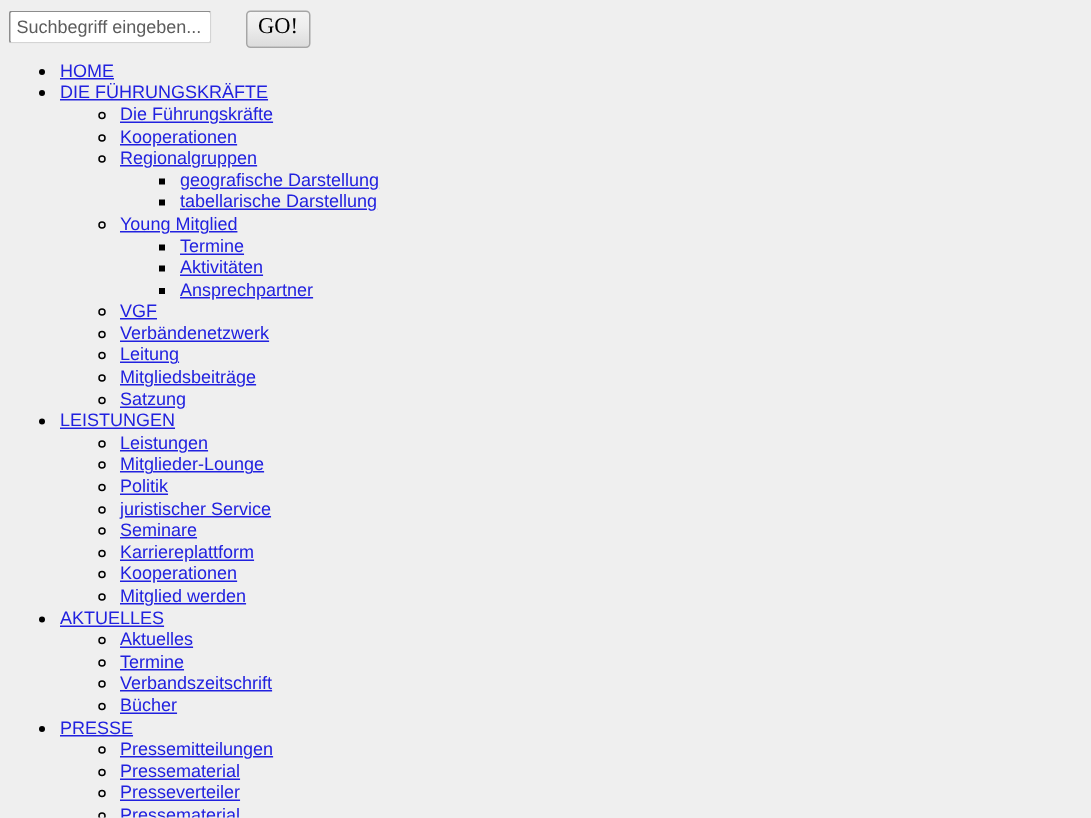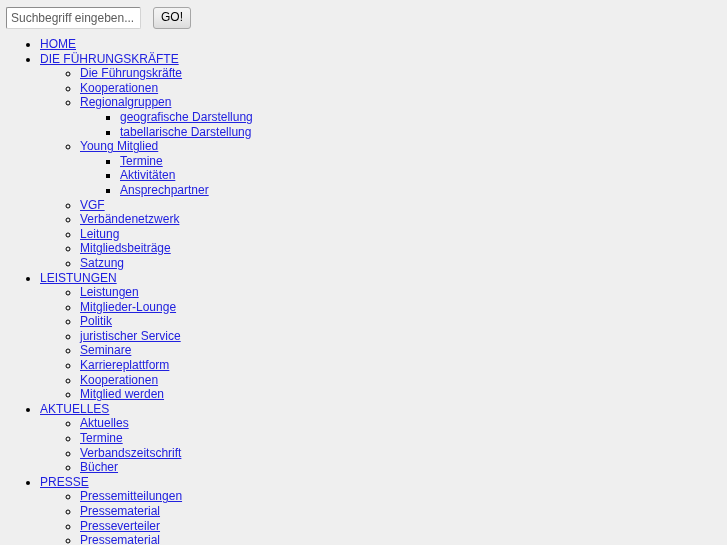--- a/index.html
+++ b/index.html
@@ -15,43 +15,43 @@
     font-size: 12px;
     color: #000000;
     overflow: hidden;
   }
 
   
   .search-form {
     padding: 7px 0 0 6px;
     display: flex;
     align-items: flex-start;
-    gap: 12px;
+    gap: 23px;
   }
   .search-input {
     width: 125px;
     height: 14px;
     padding: 3px 4px;
     font-family: "Liberation Sans", "DejaVu Sans", sans-serif;
     font-size: 12px;
     color: #000;
     background: #ffffff;
     border: 1px solid;
     border-color: #8c8c8c #d4d4d4 #d4d4d4 #8c8c8c;
     border-radius: 2px;
     box-sizing: content-box;
     outline: none;
   }
   .search-input::placeholder {
     color: #5c5c5c;
     opacity: 1;
   }
   .go-button {
-    font-family: Liberation Sans, sans-serif;
-    font-size: 12px;
+    font-family: Liberation Serif, serif;
+    font-size: 15px;
     color: #000000;
     padding: 3px 7px 4px 7px;
     background: linear-gradient(to bottom, #f4f4f4 0%, #ededed 45%, #dcdcdc 100%);
     border: 1px solid #a6a6a6;
     border-radius: 3px;
     cursor: pointer;
     line-height: 1.05;
   }
 
   

